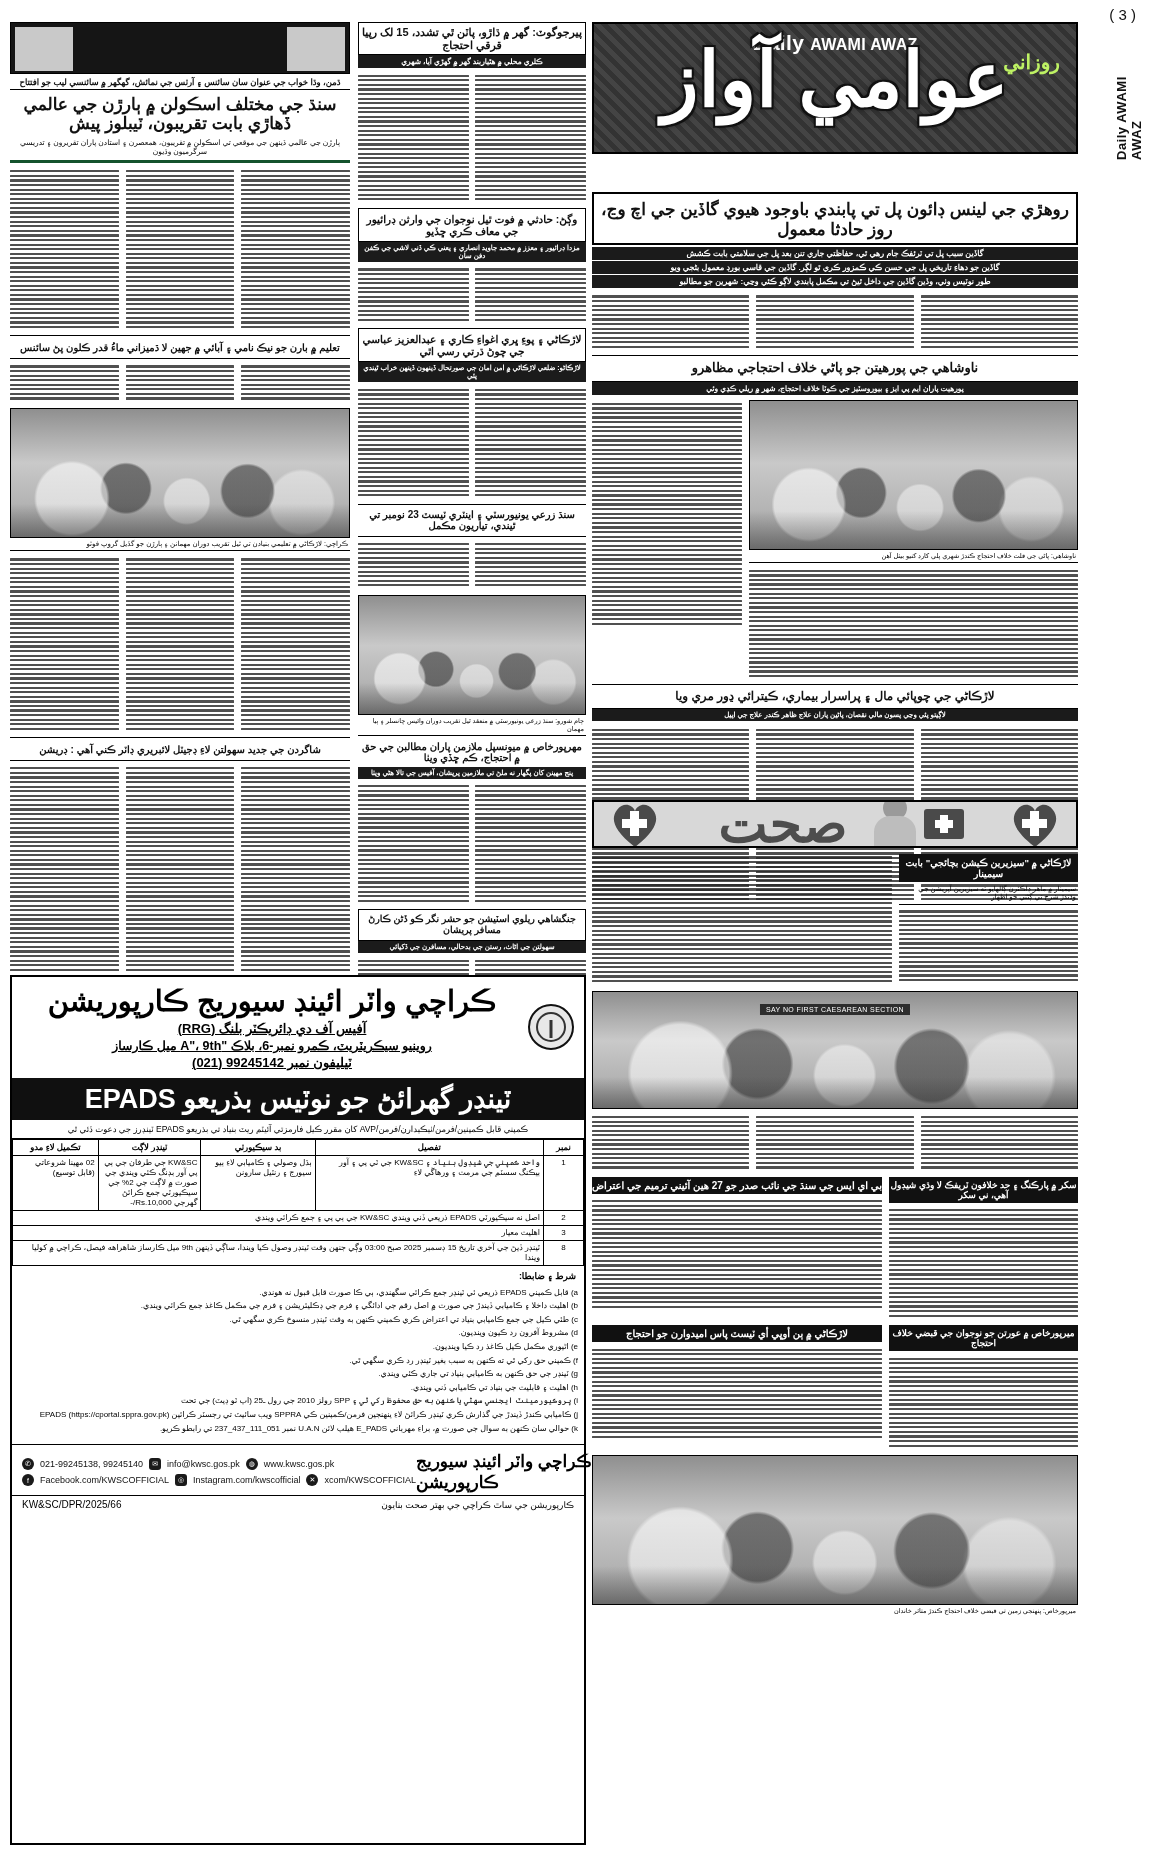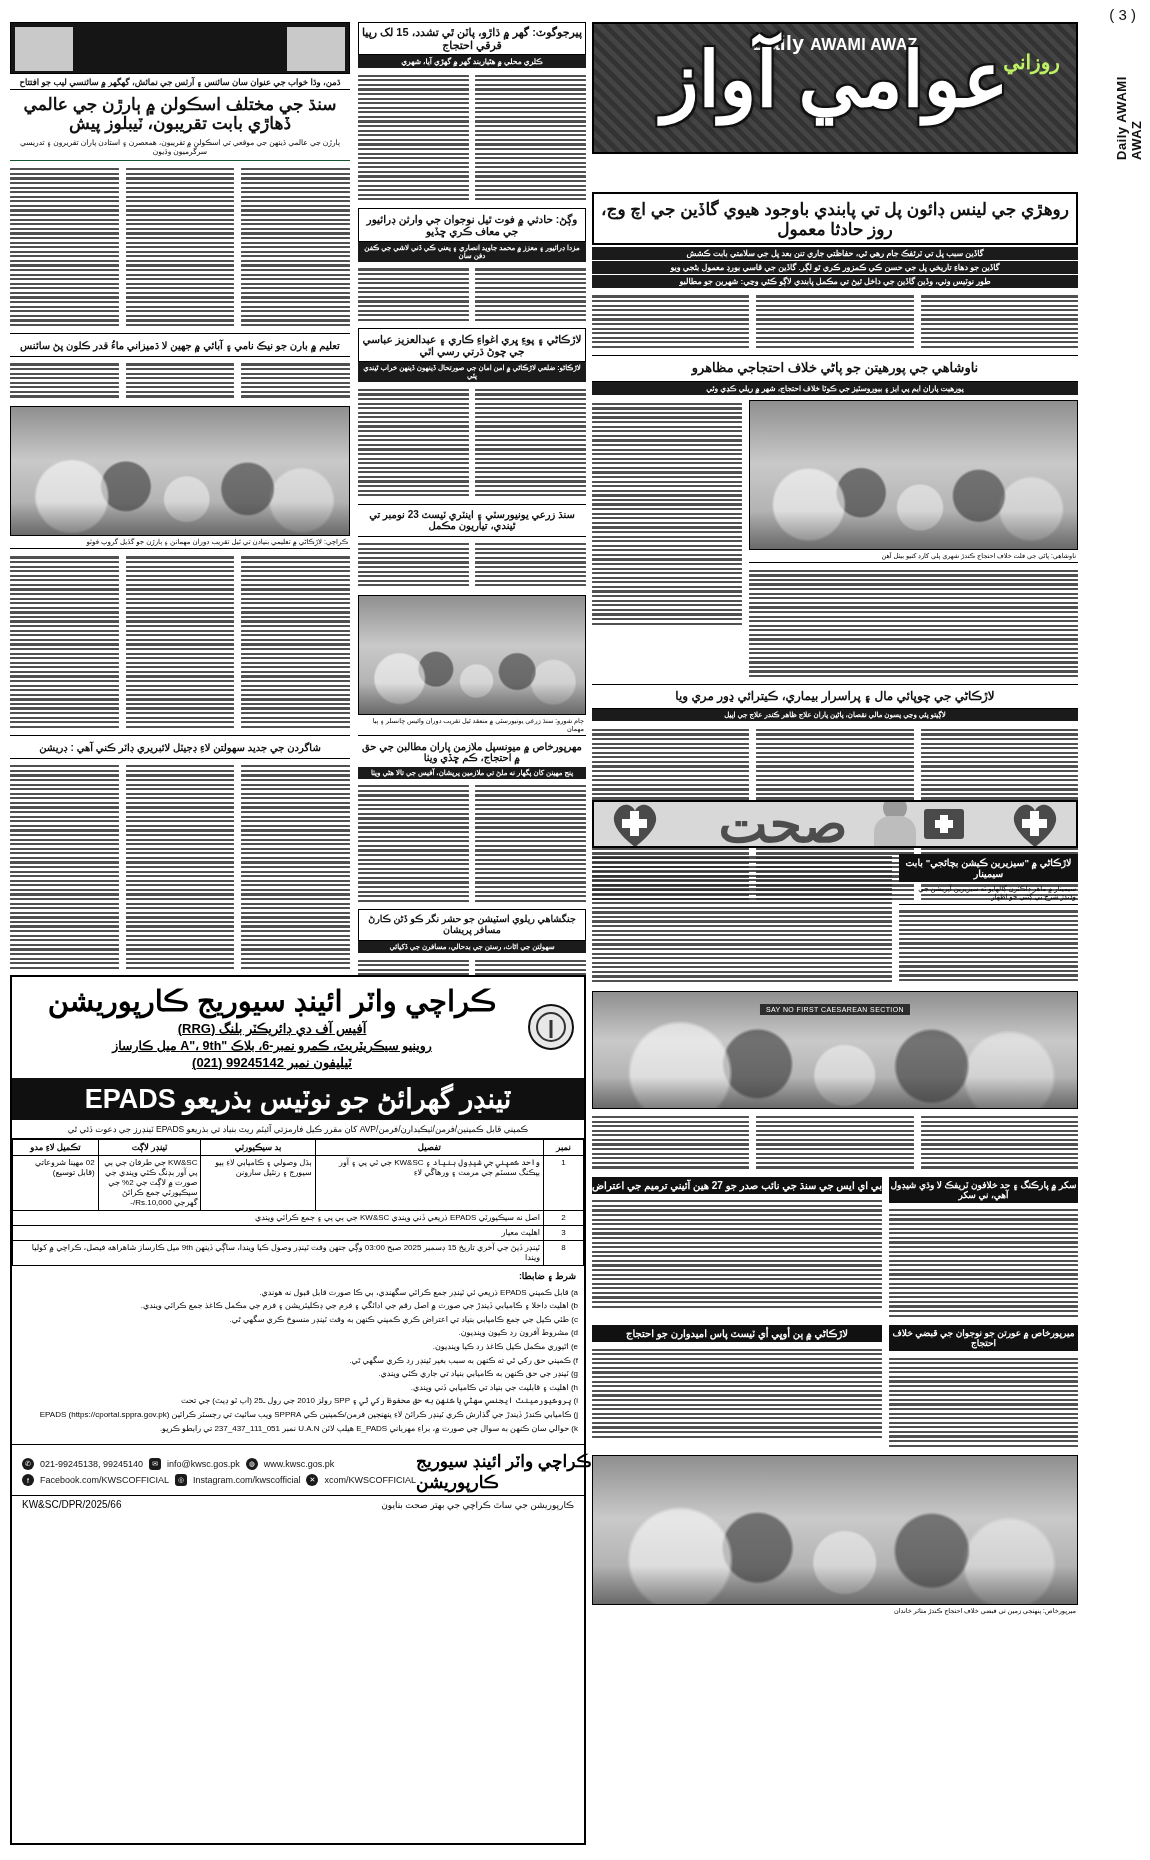--- a/index.html
+++ b/index.html
@@ -196,21 +196,21 @@
 
     <div class="edu-banner">
       <div class="side l"></div>
       <div class="side r"></div>
     </div>
 
     <div class="hl rtl" style="font-size:8.5px; padding:4px 2px 1px; border-bottom:1px solid #000;">ڌمن، وڌا خواب جي عنوان سان سائنس ۽ آرٽس جي نمائش، گهگهر ۾ سائنسي ليب جو افتتاح</div>
 
     <div class="hl" style="font-size:17px; padding:5px 2px 2px;">سنڌ جي مختلف اسڪولن ۾ ٻارڙن جي عالمي ڏهاڙي بابت تقريبون، ٽيبلوز پيش</div>
 
-    <div class="rtl" style="font-size:7.5px; padding:2px 2px 4px; border-bottom:1px solid #14532d; text-align:center;">ٻارڙن جي عالمي ڏينهن جي موقعي تي اسڪولن ۾ تقريبون، همعصرن ۽ استادن پاران تقريرون ۽ تدريسي سرگرميون وڌيون</div>
+    <div class="rtl" style="font-size:7.5px; padding:2px 2px 4px; border-bottom:3px solid #14532d; text-align:center;">ٻارڙن جي عالمي ڏينهن جي موقعي تي اسڪولن ۾ تقريبون، همعصرن ۽ استادن پاران تقريرون ۽ تدريسي سرگرميون وڌيون</div>
 
     <div style="display:flex; gap:7px; padding-top:5px;">
       <div style="flex:1;">
         <div class="lines small">
           <i></i>
             <i></i>
             <i></i>
             <i></i>
             <i></i>
             <i></i>

